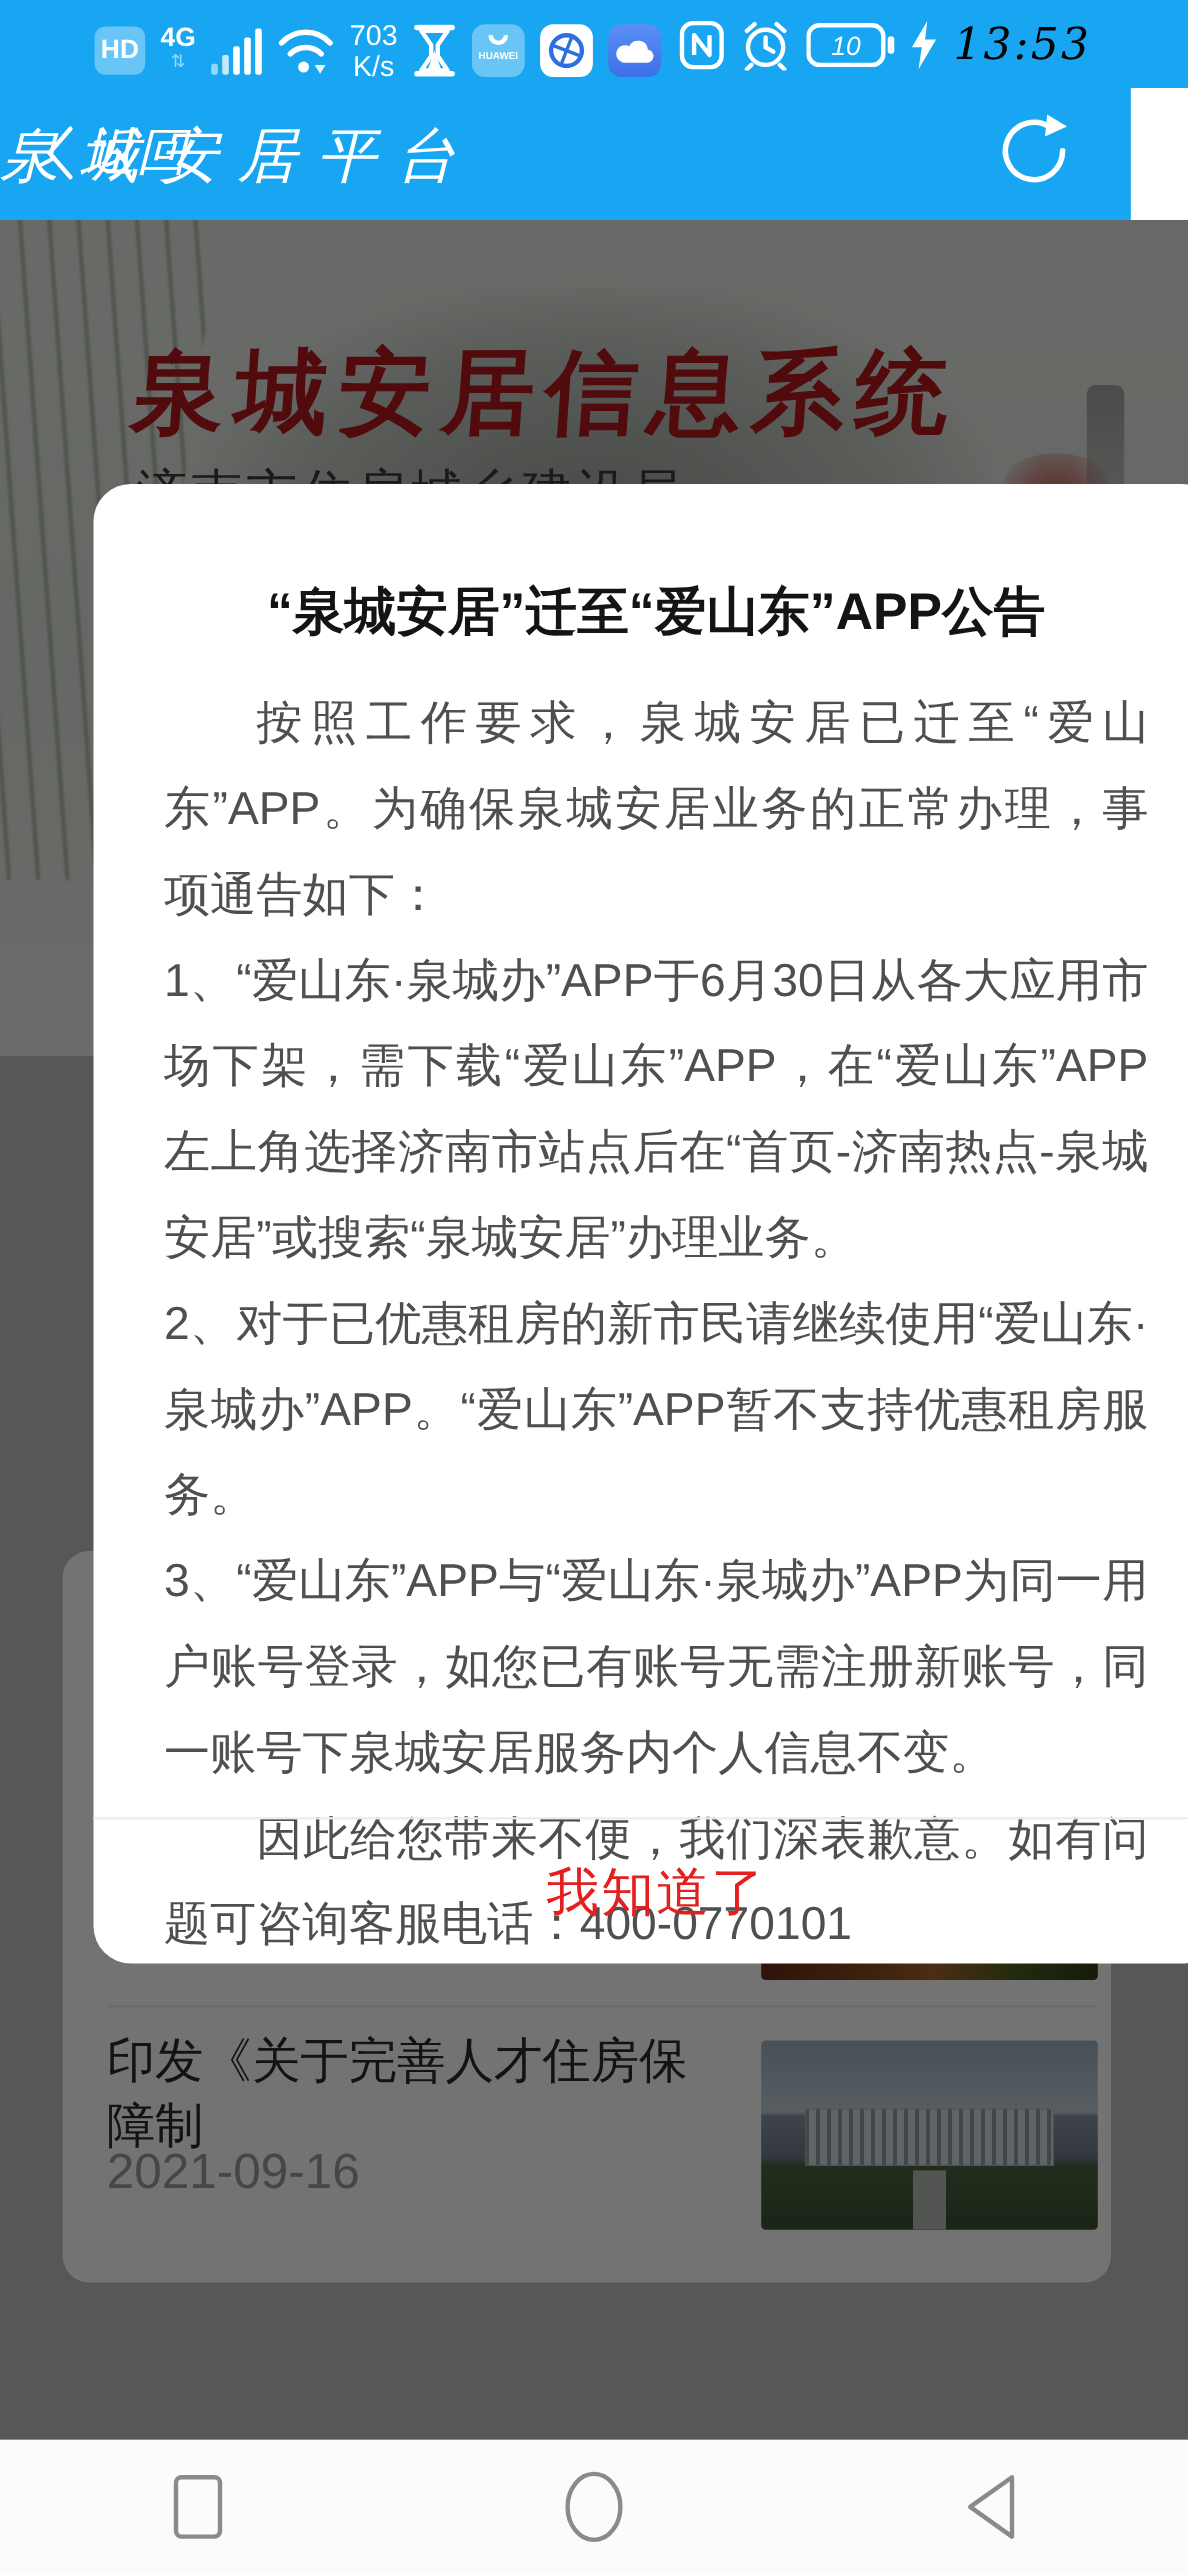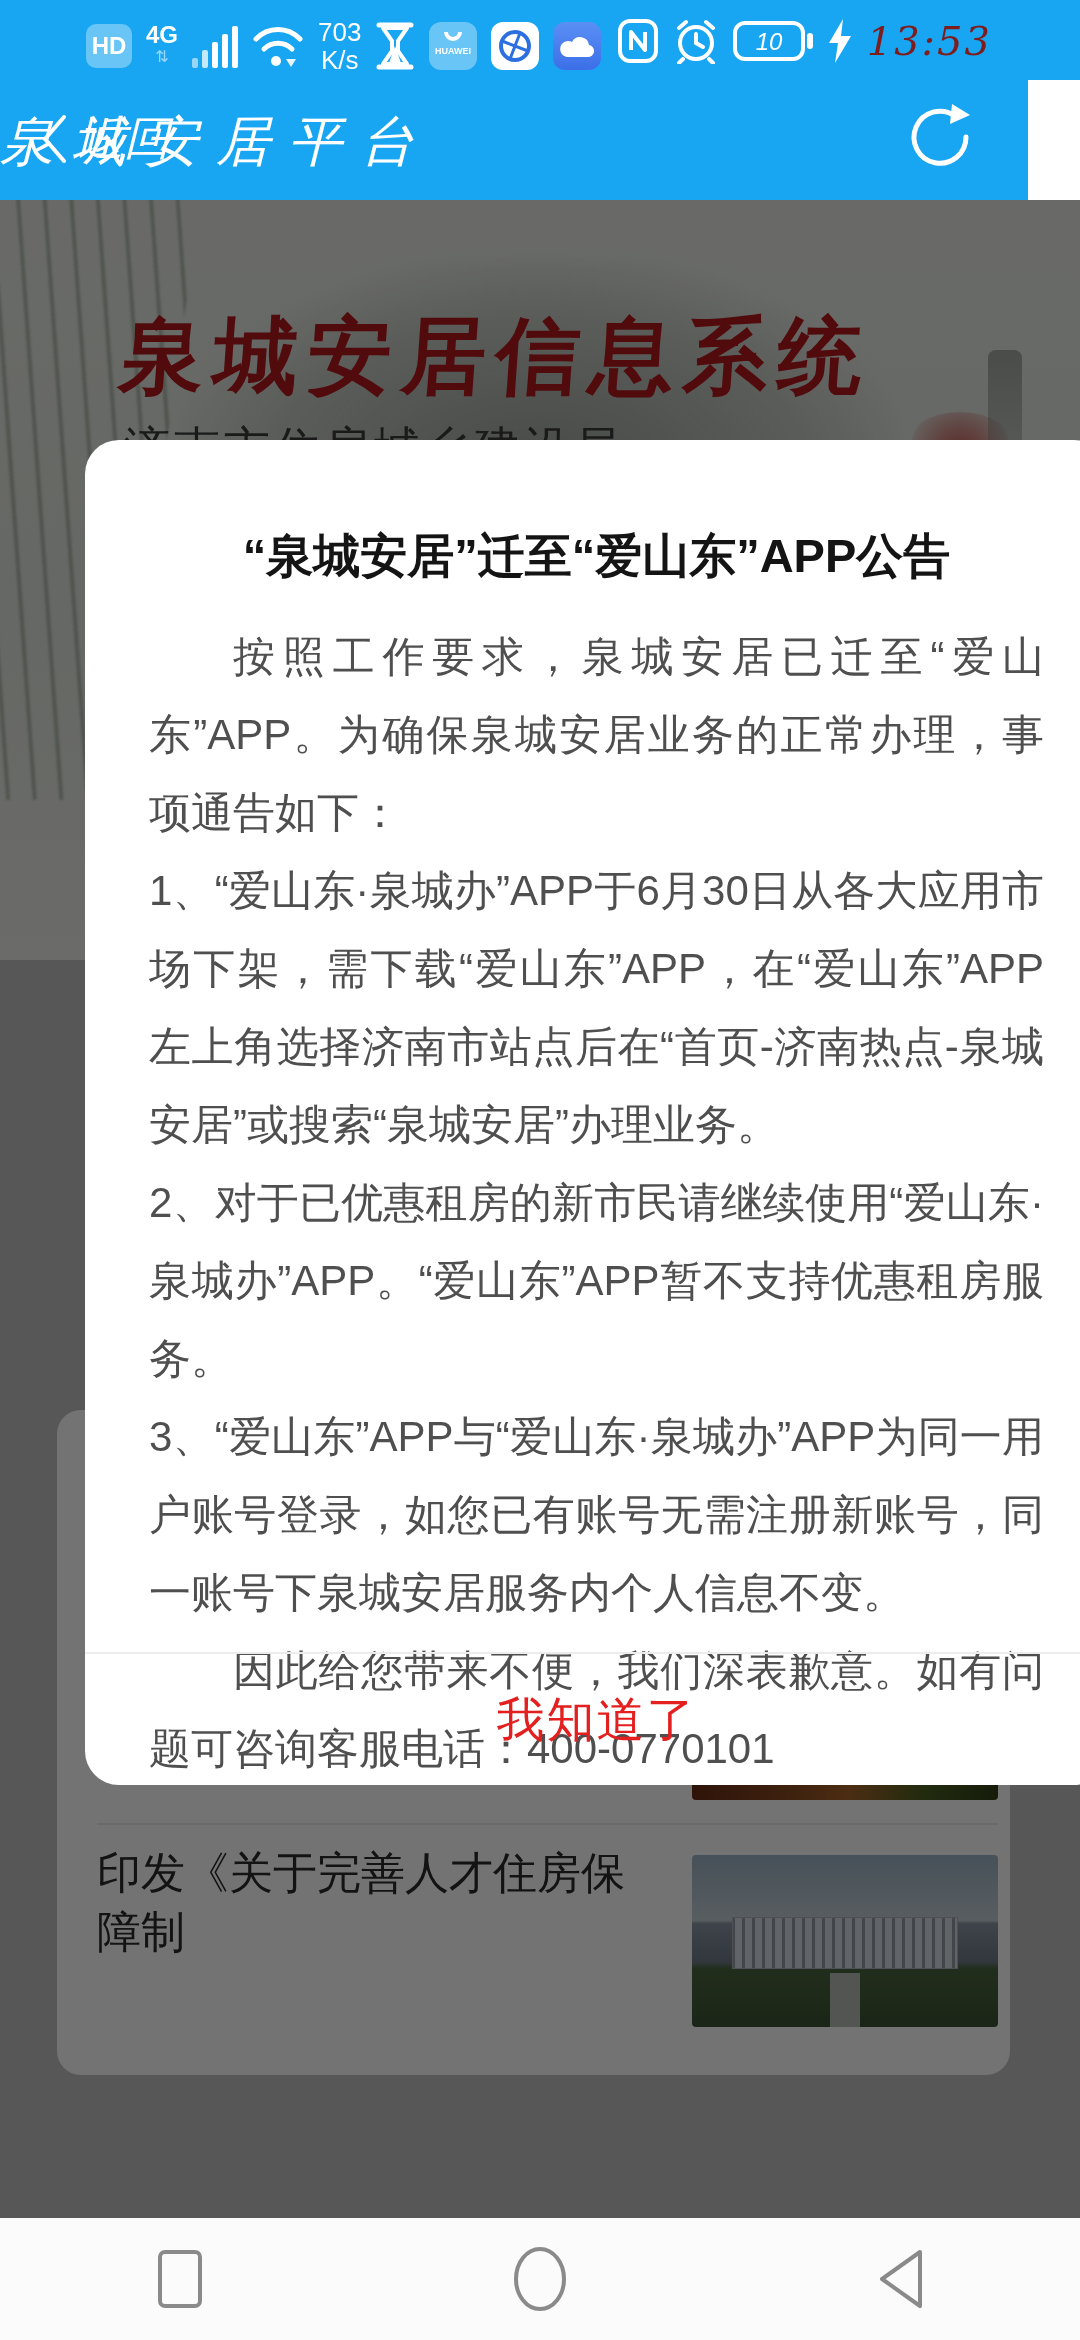--- a/index.html
+++ b/index.html
@@ -11,21 +11,21 @@
   .sb-left{position:absolute;left:86px;top:18px;display:flex;align-items:center;gap:14px;}
   .sb-right{position:absolute;right:88px;top:18px;display:flex;align-items:center;gap:14px;}
   .hd-badge{width:46px;height:44px;background:rgba(255,255,255,.35);border-radius:10px;
             color:#fff;font-weight:bold;font-size:24px;display:flex;align-items:center;justify-content:center;}
   .net-4g{color:#fff;font-weight:bold;font-size:24px;line-height:22px;text-align:center;}
   .net-4g small{display:block;font-size:16px;opacity:.55;font-weight:normal;}
   .sig-bars{display:flex;align-items:flex-end;gap:4px;height:44px;}
   .sig-bars i{display:block;width:6px;background:#fff;border-radius:2px;}
   .speed{color:#fff;font-size:26px;line-height:28px;text-align:center;}
   .app-ic{width:48px;height:48px;border-radius:12px;display:flex;align-items:center;justify-content:center;}
-  .time-txt{color:#7f1d1d;font-size:40px;font-style:italic;font-family:"DejaVu Serif",serif;letter-spacing:2px;}
+  .time-txt{color:#000000;font-size:40px;font-style:italic;font-family:"DejaVu Serif",serif;letter-spacing:2px;}
 
   
   .app-bar{position:absolute;left:0;top:80px;width:1028px;height:120px;background:#18a6f2;z-index:20;}
   .back-btn{position:absolute;left:40px;top:28px;display:flex;align-items:center;gap:10px;color:#fff;
             font-size:46px;font-style:italic;font-family:"DejaVu Serif",serif;cursor:pointer;}
   .bar-title{position:absolute;left:0;right:0;top:26px;text-align:left;color:#fff;font-size:54px;
              letter-spacing:18px;font-style:italic;font-family:"DejaVu Serif",serif;}
   .refresh-btn{position:absolute;right:52px;top:22px;width:70px;height:70px;cursor:pointer;}
 
   
@@ -177,20 +177,21 @@
       <div class="flower"></div>
       <div class="stone"></div>
       <div class="banner-title">泉城安居信息系统</div>
       <div class="banner-sub">济南市住房城乡建设局</div>
     </div>
 
     <div class="news-card">
       <div class="thumb autumn"></div>
       <div class="card-divider"></div>
       <div class="news-title">印发《关于完善人才住房保障制</div>
+      <div class="news-date">2021-09-16</div>
       <div class="thumb building">
         <div class="bld"></div>
         <div class="road"></div>
       </div>
     </div>
 
     <div class="side-tab tab-hotline">
       <svg class="tab-ic" width="56" height="50" viewBox="0 0 56 50">
         <path d="M10 22 a18 16 0 0 1 36 0" stroke="#8c2022" stroke-width="6" fill="none" stroke-linecap="round"></path>
         <rect x="5" y="18" width="9" height="16" rx="4" fill="#8c2022"></rect>

